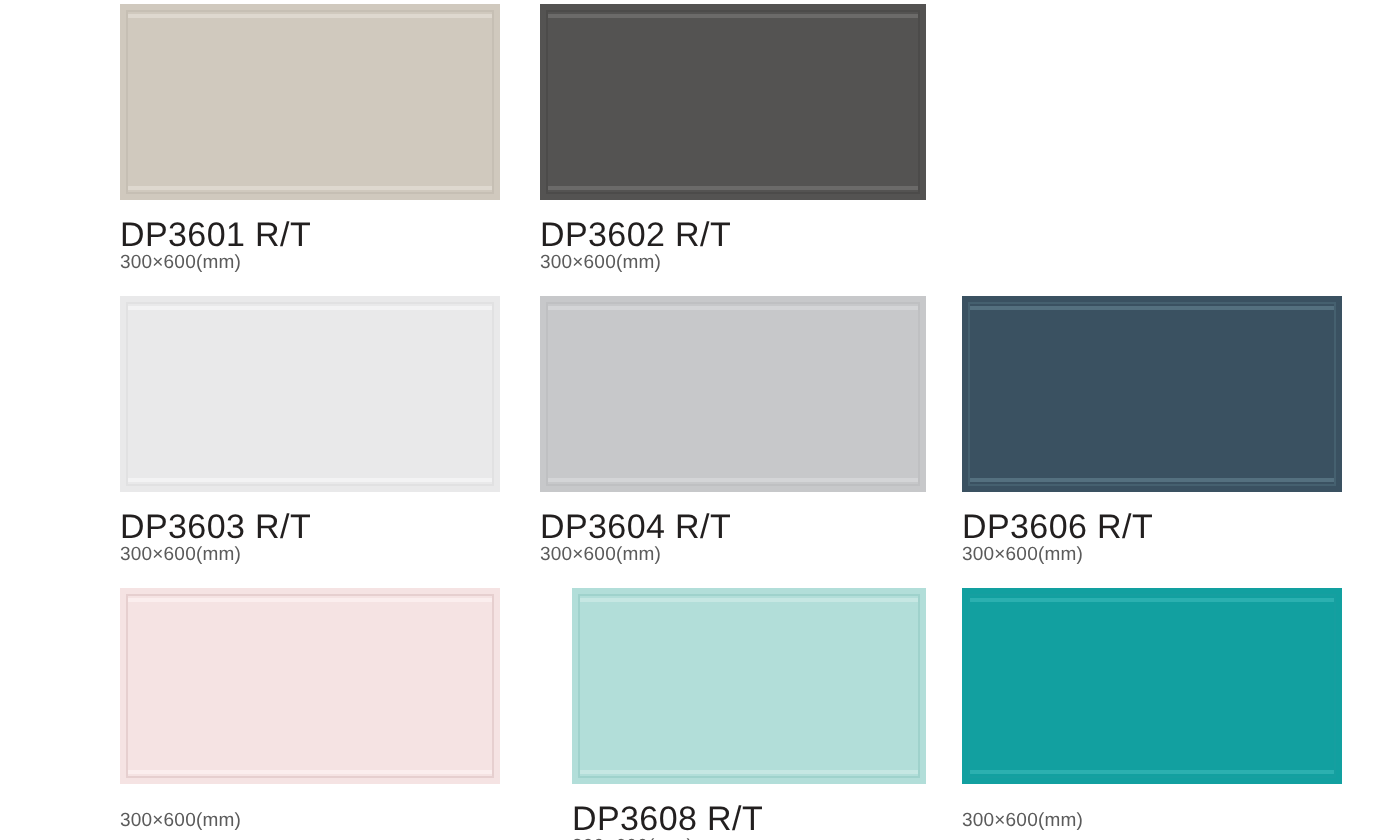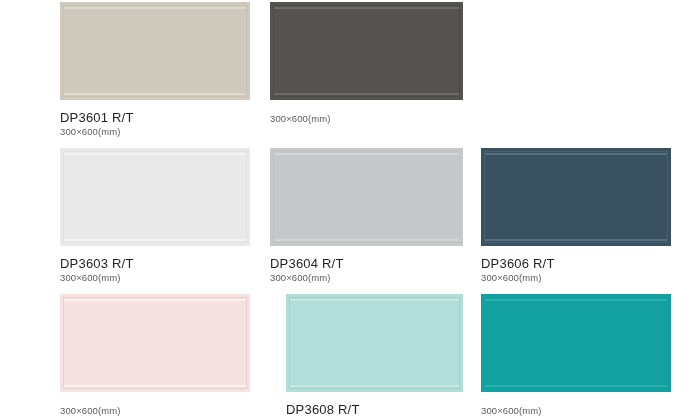--- a/index.html
+++ b/index.html
@@ -82,21 +82,21 @@
     right: 4px;
     bottom: 5px;
     height: 2px;
     pointer-events: none;
   }
 
   .caption {
     padding-top: 11px;
   }
   .caption .name {
-    font-size: 13px;
+    font-size: 17px;
     line-height: 13px;
     color: #221f1f;
     letter-spacing: 0.2px;
     white-space: nowrap;
   }
   .caption .size {
     font-size: 9.5px;
     line-height: 12px;
     color: #5b5b5b;
     letter-spacing: 0.1px;
@@ -123,20 +123,21 @@
       </div>
     </div>
 
     <div class="cell cell-r1c2">
       <div class="tile" style="background: rgb(84, 83, 82);">
         <div class="gloss-top" style="background: rgb(107, 106, 105);"></div>
         <div class="frame" style="border: 1px solid rgb(76, 75, 74);"></div>
         <div class="gloss-bottom" style="background: rgb(107, 106, 105);"></div>
       </div>
       <div class="caption">
+        <div class="name">DP3602 R/T</div>
         <div class="size">300×600(mm)</div>
       </div>
     </div>
 
     <div class="cell cell-r1c3">
       <div class="tile empty"></div>
       <div class="caption hidden">
         <div class="name"></div>
         <div class="size"></div>
       </div>

